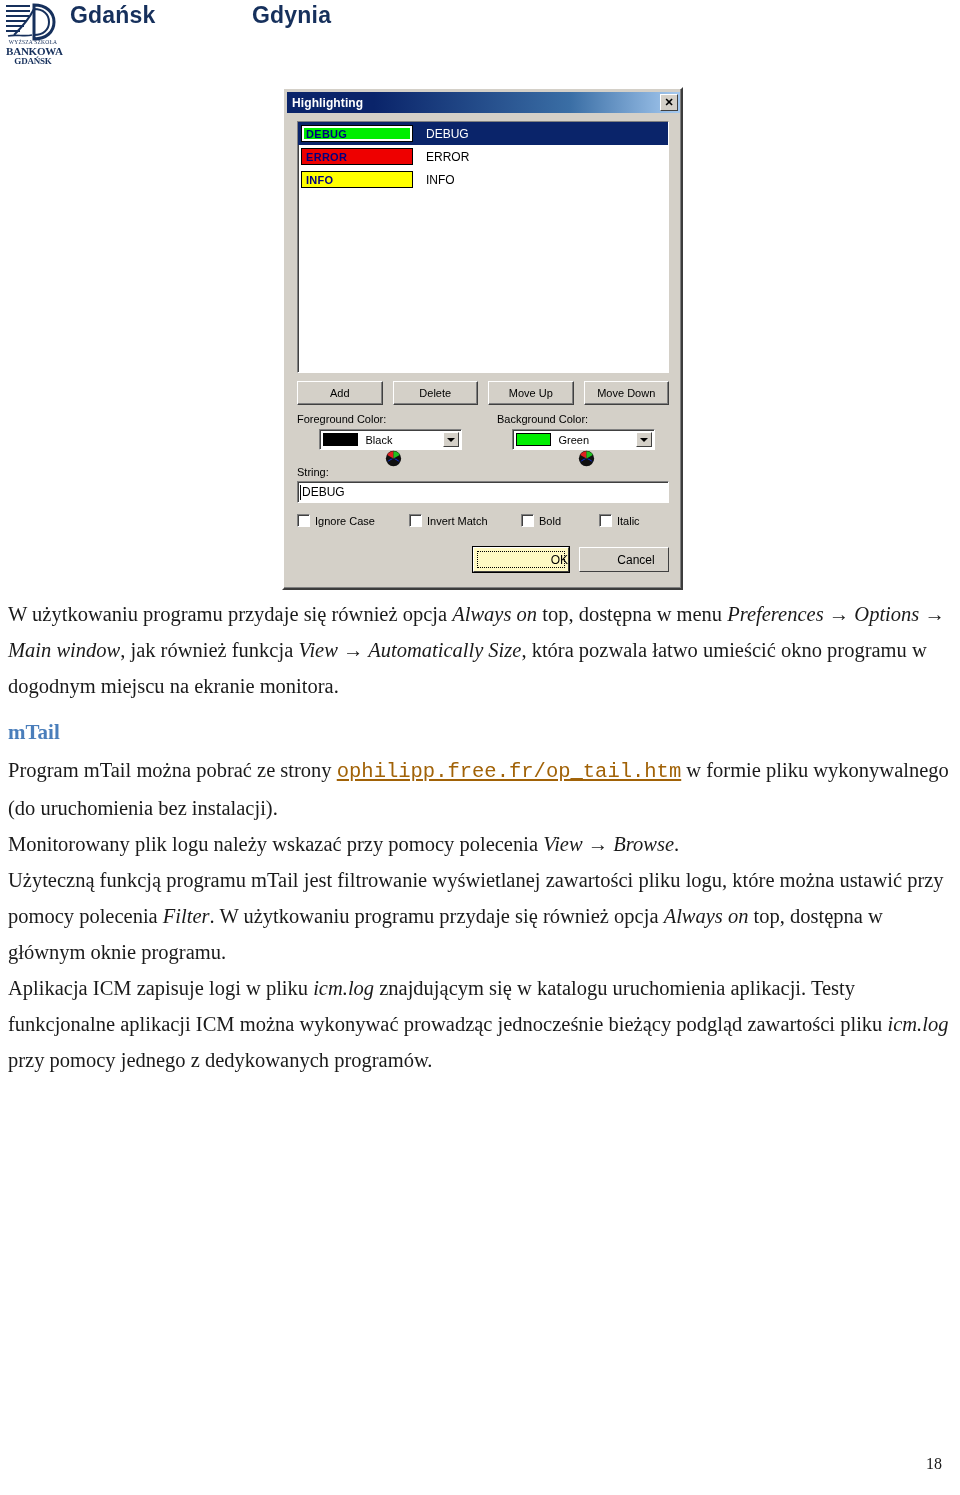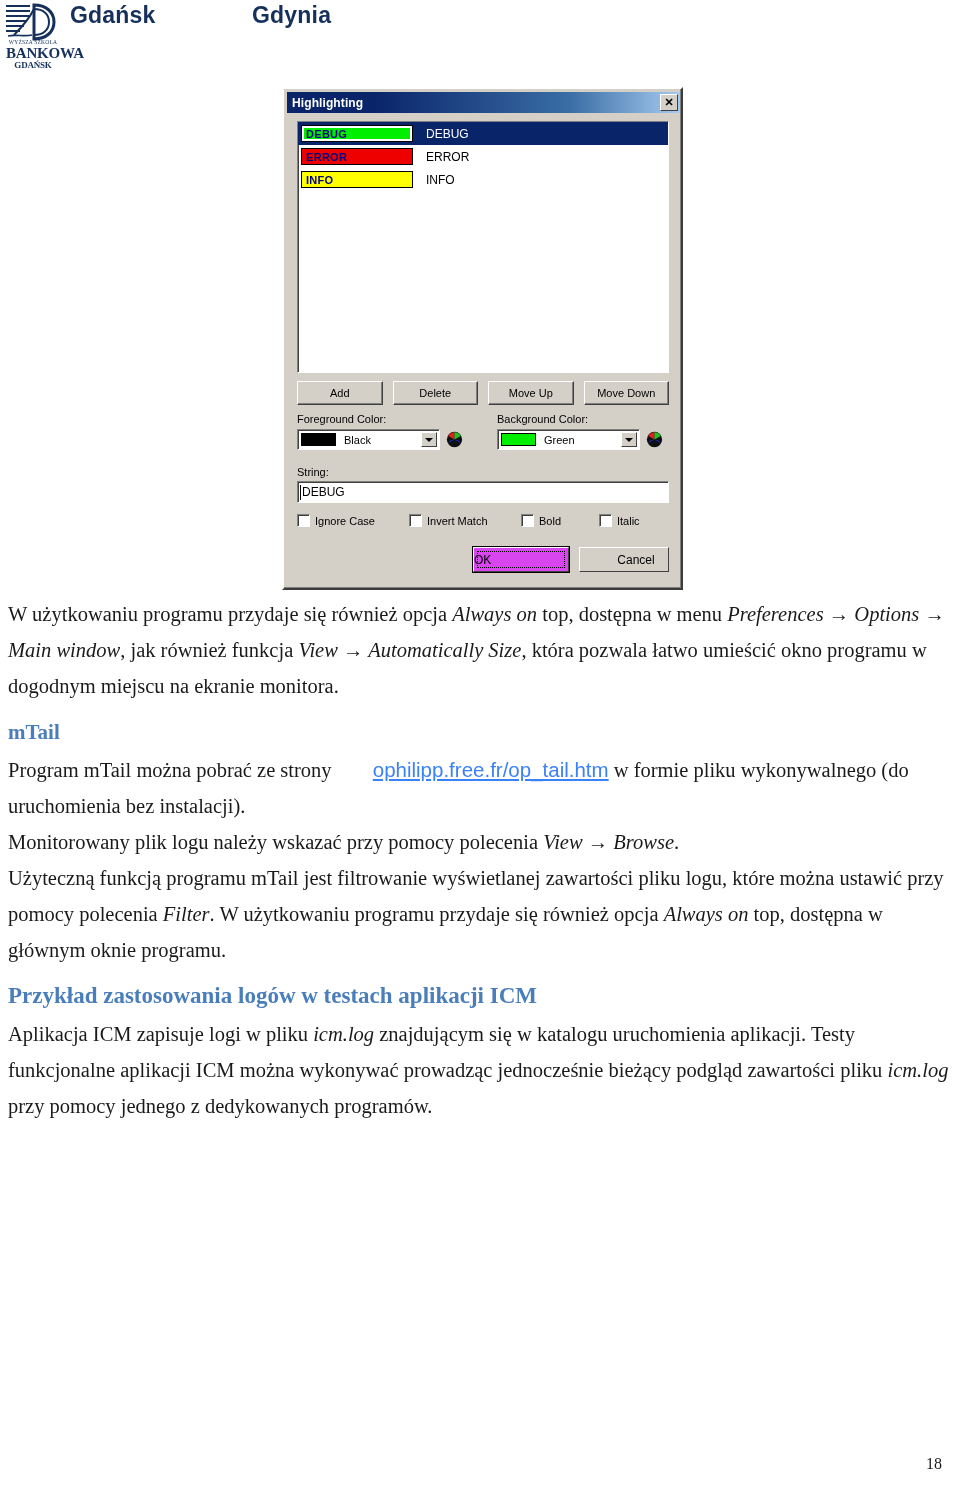--- a/index.html
+++ b/index.html
@@ -52,21 +52,21 @@
   .logo-sub {
     position: absolute;
     left: 2px; top: 37px;
     width: 54px;
     text-align: center;
     line-height: 1.0;
     color: #16305c;
     font-family: "Liberation Serif", serif;
   }
   .logo-sub .l1 { font-size: 5.5px; letter-spacing: .2px; }
-  .logo-sub .l2 { font-size: 15px; font-weight: bold; letter-spacing: -.2px; }
+  .logo-sub .l2 { font-size: 11px; font-weight: bold; letter-spacing: -.2px; }
   .logo-sub .l3 { font-size: 9px; font-weight: bold; letter-spacing: -.2px; }
 
   .logo-text {
     margin-left: 10px;
     margin-top: 2px;
     font-family: "Liberation Sans", sans-serif;
     color: #16305c;
     font-weight: bold;
     line-height: 1.18;
   }
@@ -219,21 +219,21 @@
     display: flex;
   }
   .color-col { width: 186px; }
   .color-col.right { padding-left: 14px; }
   .grp-label {
     font-size: 11px;
     color: #000000;
     margin-bottom: 4px;
     font-family: "Liberation Sans", sans-serif;
   }
-  .combo-wrap { display: flex; align-items: center; }
+  .combo-wrap { display: flex; align-items: center; flex-direction: column; }
   .combo {
     width: 143px; height: 21px;
     background: #ffffff;
     border-top: 1px solid #808080;
     border-left: 1px solid #808080;
     border-right: 1px solid #ffffff;
     border-bottom: 1px solid #ffffff;
     display: flex; align-items: center;
     position: relative;
     cursor: pointer;
@@ -355,22 +355,22 @@
   
   .ok-btn {
     position: absolute;
     left: 189px; top: 458px;
     width: 96px; height: 25px;
     border-top: 1px solid #ffffff;
     border-left: 1px solid #ffffff;
     border-right: 1px solid #404040;
     border-bottom: 1px solid #404040;
     outline: 1px solid #000000;
-    background: #d946ef;
-    display:flex; align-items:center; justify-content:flex-start;
+    background: #fef9c3;
+    display:flex; align-items:center; justify-content:flex-end;
     font-size: 12px; font-family:"Liberation Sans", sans-serif;
     cursor: pointer;
   }
   .ok-btn .focus-ring {
     position: absolute;
     left: 3px; top: 3px; right: 3px; bottom: 3px;
     border: 1px dotted #000000;
     pointer-events: none;
   }
   .cancel-btn {
@@ -407,24 +407,23 @@
   .h-blue {
     font-family: "Liberation Serif", serif;
     font-size: 21px;
     font-weight: bold;
     color: #4a7ebb;
     line-height: 36px;
     margin: 10px 0 2px 0;
   }
   .h-blue.big { font-size: 23px; }
   .lnk {
-    color: #3b82f6;
+    color: #a16207;
     text-decoration: underline;
-    font-family: Liberation Sans, sans-serif;
-    margin-left: 36px;
+    font-family: Liberation Mono, monospace;
   }
   em { font-style: italic; }
   .page-num {
     position: absolute;
     right: 18px; bottom: 22px;
     font-family: "Liberation Serif", serif;
     font-size: 16px;
     color: #1a1a1a;
   }
 </style>
@@ -594,21 +593,20 @@
   </p>
 
   <p>
     <span>Monitorowany plik logu należy wskazać przy pomocy polecenia </span><em>View → Browse</em><span>.</span>
   </p>
 
   <p class="para-block">
     <span>Użyteczną funkcją programu mTail jest filtrowanie wyświetlanej zawartości pliku logu, które można ustawić przy pomocy polecenia </span><em>Filter</em><span>. W użytkowaniu programu przydaje się również opcja </span><em>Always on</em><span> top, dostępna w głównym oknie programu.</span>
   </p>
 
-  <div class="h-blue big">Przykład zastosowania logów w testach aplikacji ICM</div>
 
   <p>
     <span>Aplikacja ICM zapisuje logi w pliku </span><em>icm.log</em><span> znajdującym się w katalogu uruchomienia aplikacji. Testy funkcjonalne aplikacji ICM można wykonywać prowadząc jednocześnie bieżący podgląd zawartości pliku </span><em>icm.log</em><span> przy pomocy jednego z dedykowanych programów.</span>
   </p>
 
 </div>
 
 <div class="page-num">18</div>
 
 </body></html>

